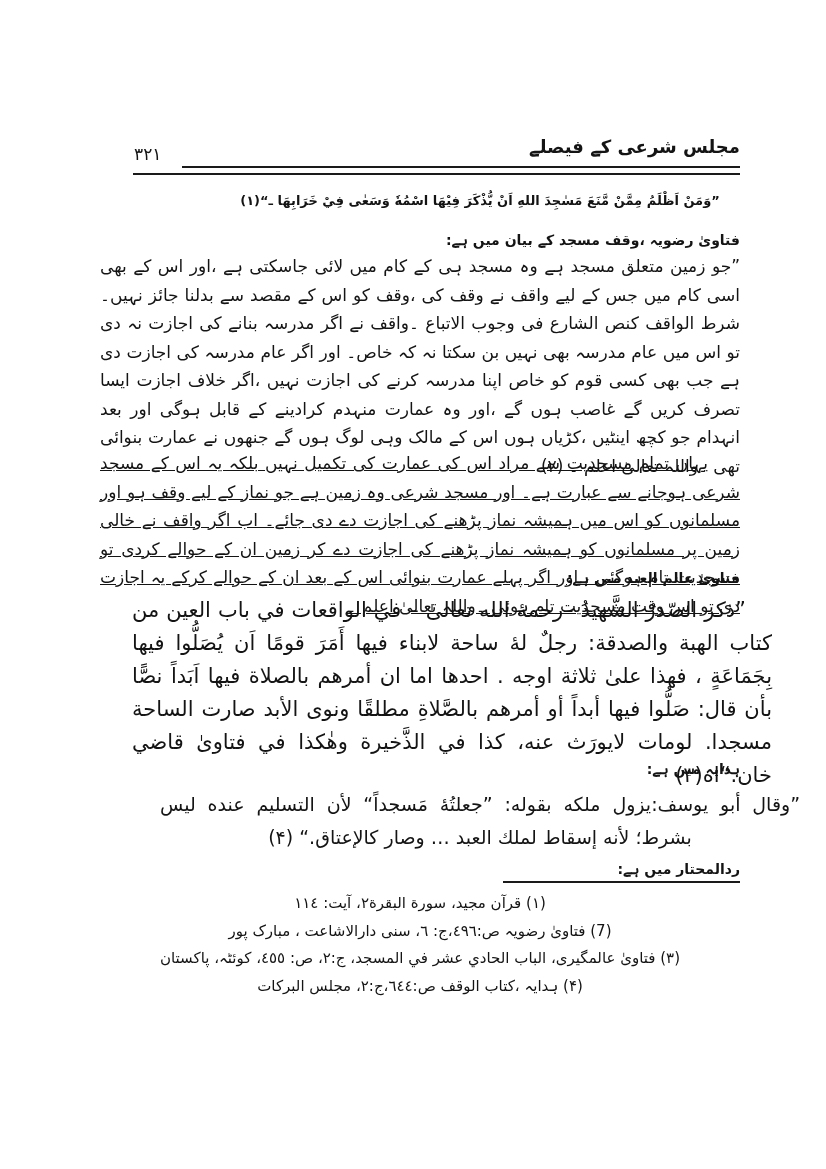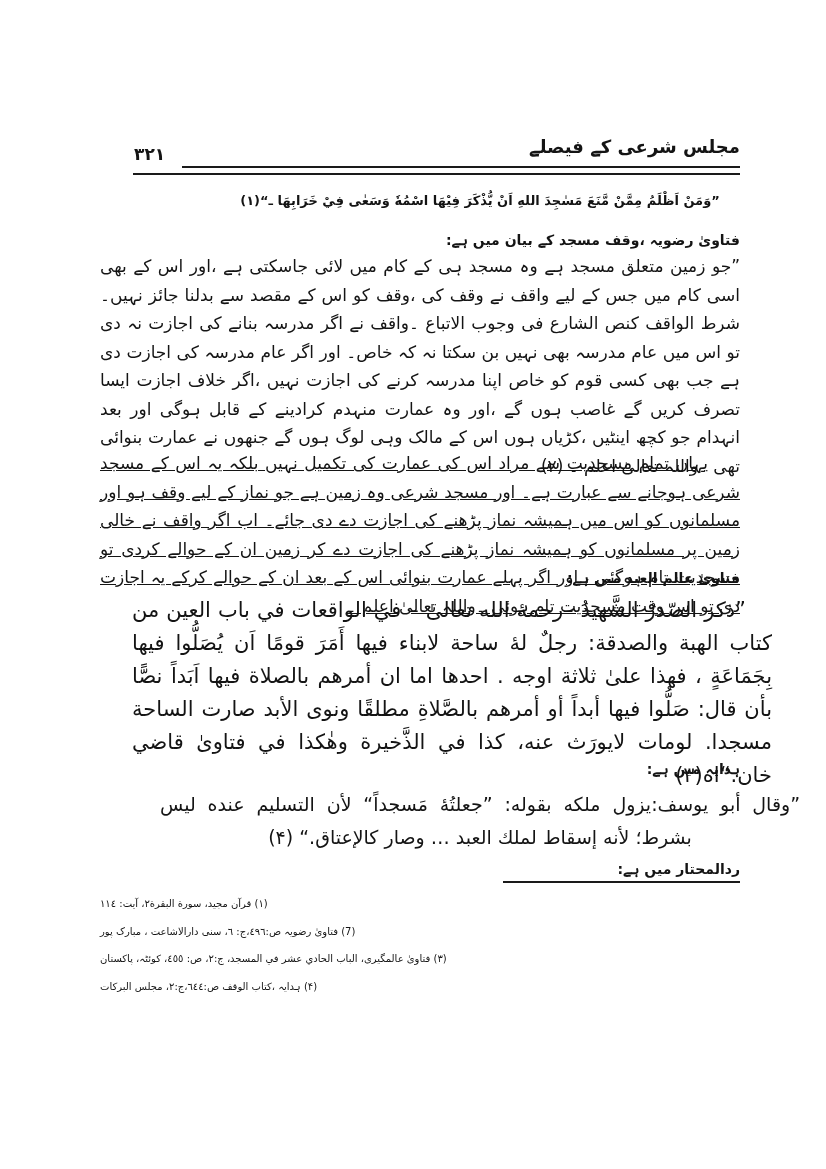--- a/index.html
+++ b/index.html
@@ -10,21 +10,21 @@
     font-family:"DejaVu Sans",sans-serif;
     color:#141414;
     direction:rtl;
     overflow:hidden;
     margin:0 auto;
   }
   .abs{position:absolute;}
   
   .page-number{
     left:134px;top:144px;
-    font-size:17px;font-weight:bold;
+    font-size:17px;font-weight:normal;
     direction:rtl;
   }
   .header-title{
     right:86px;top:136px;
     font-size:18px;font-weight:bold;
   }
   .header-rule-1{left:182px;top:166px;width:558px;height:2px;background:#1a1a1a;}
   .header-rule-2{left:133px;top:173px;width:607px;height:2px;background:#1a1a1a;}
   
   .col{left:100px;width:640px;}
@@ -69,23 +69,23 @@
     font-size:19px;
     line-height:33px;
     text-align:justify;
     text-align-last:center;
     padding:0 70px 0 60px;
   }
   
   .footnote-rule{right:86px;top:881px;width:237px;height:2px;background:#1a1a1a;}
   .footnotes{
     top:890px;
-    font-size:10px;
+    font-size:15px;
     line-height:27.5px;
-    text-align:left;
+    text-align:center;
   }
   .footnote-line{white-space:nowrap;}
 </style>
 </head>
 <body>
 
 <div class="page">
 
   <div class="abs page-number">۳۲۱</div>
   <div class="abs header-title">مجلس شرعی کے فیصلے</div>

